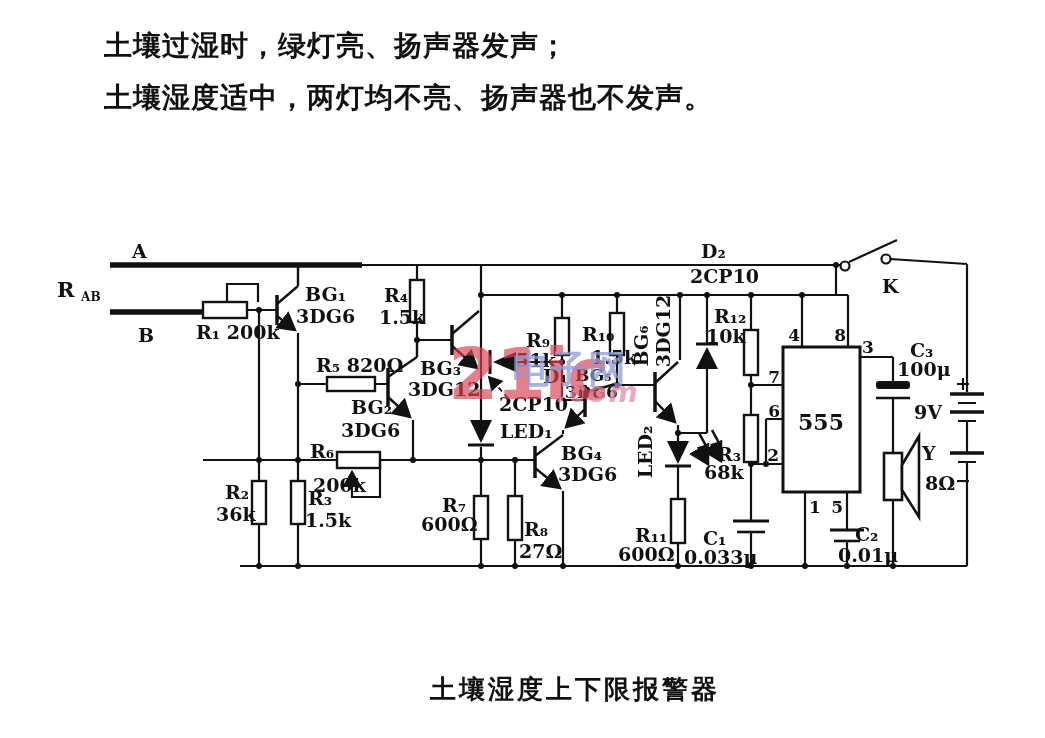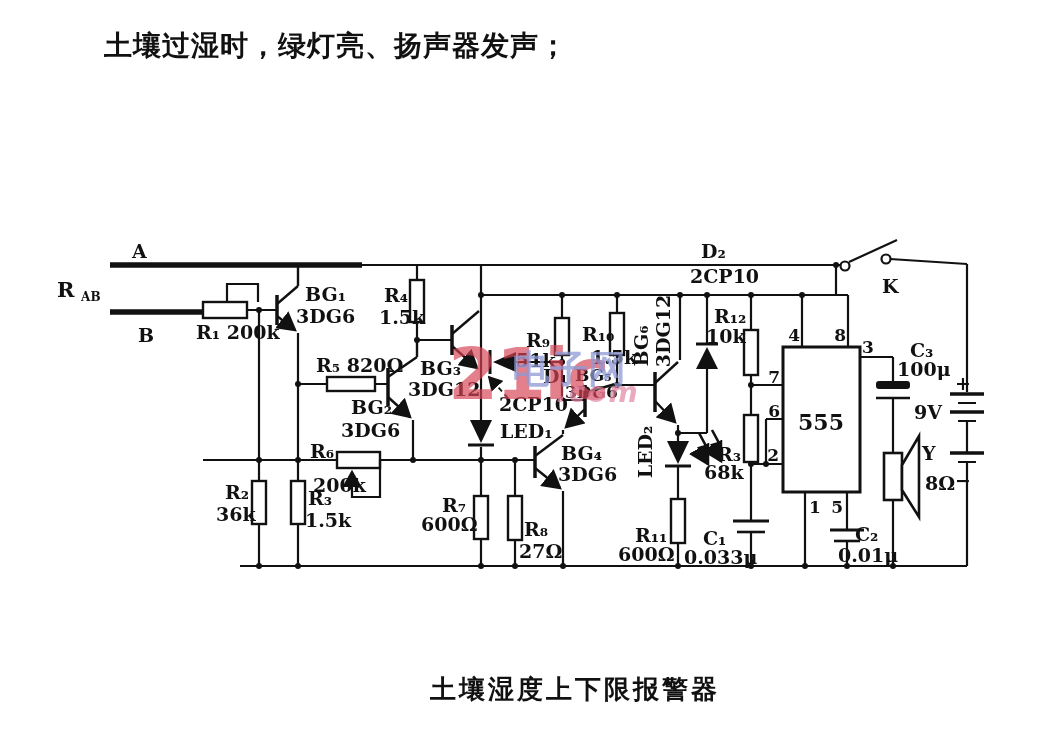--- a/index.html
+++ b/index.html
@@ -21,20 +21,21 @@
   svg text.sm{font-size:17px;}
   svg text.ic{font-size:22px;}
 </style>
 </head>
 <body>
 
 <div id="page">
 
   <div class="desc">
     <div>土壤过湿时，绿灯亮、扬声器发声；</div>
+    <div>土壤湿度适中，两灯均不亮、扬声器也不发声。</div>
   </div>
 
   <svg width="1045" height="738" viewBox="0 0 1045 738" style="position:absolute;left:0;top:0;">
     <defs>
       <marker id="arr" markerWidth="9" markerHeight="9" refX="7" refY="4.5" orient="auto">
         <path d="M0 0 L8 4.5 L0 9 Z" fill="#111"></path>
       </marker>
     </defs>
 
     <path fill="none" stroke="#111" stroke-width="2.2" d="

